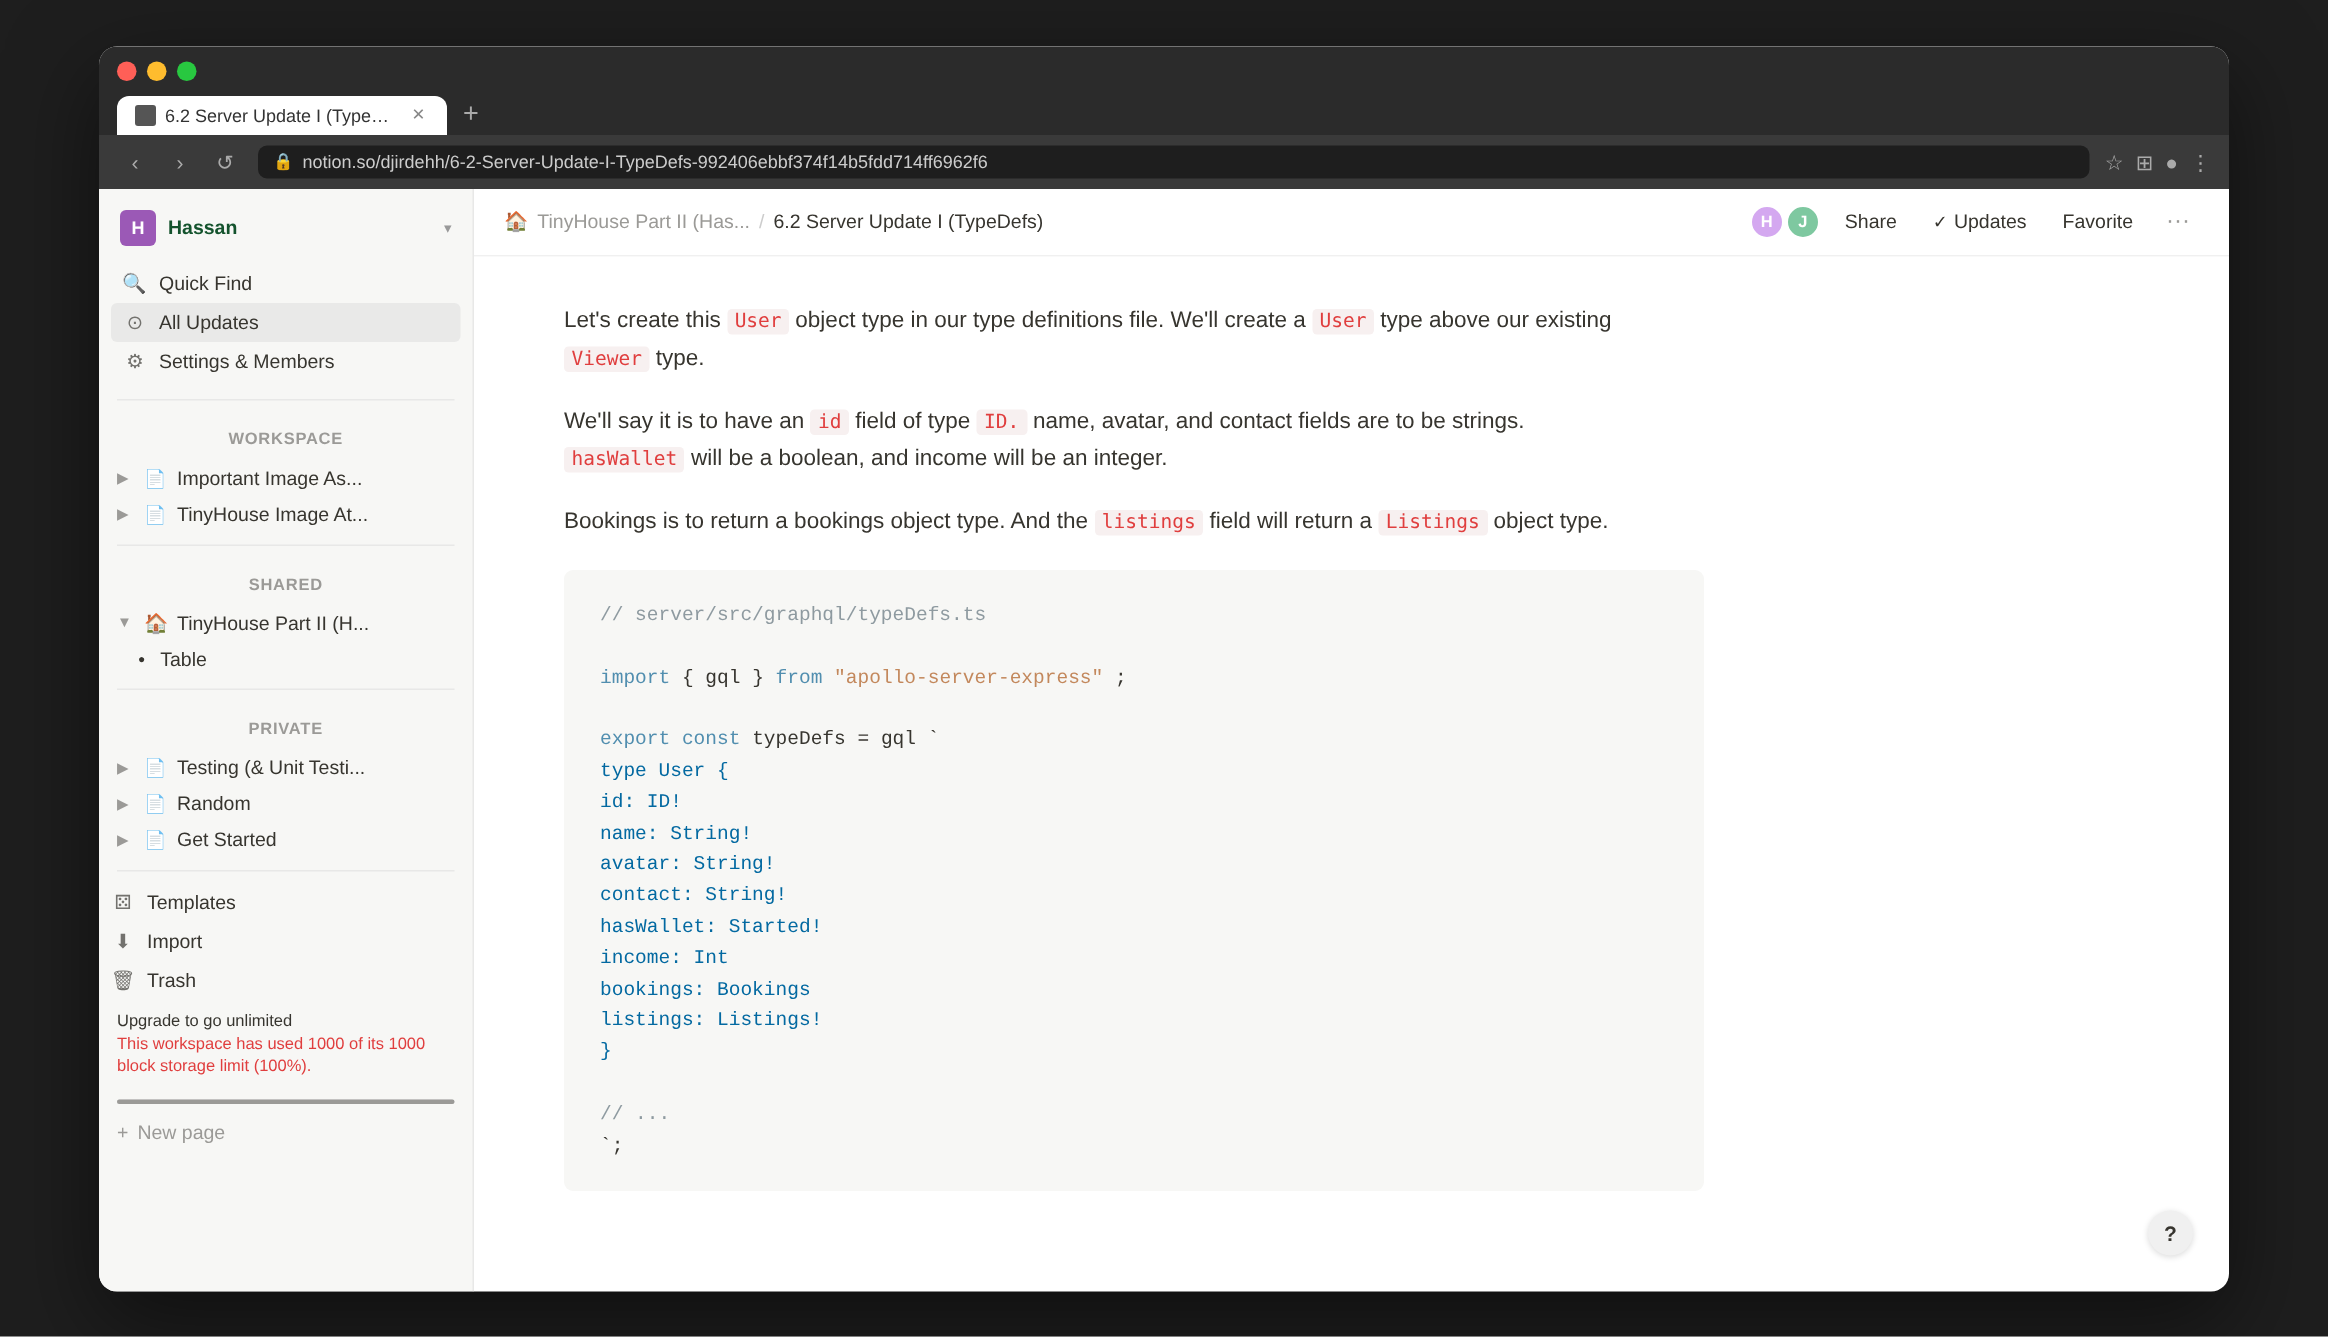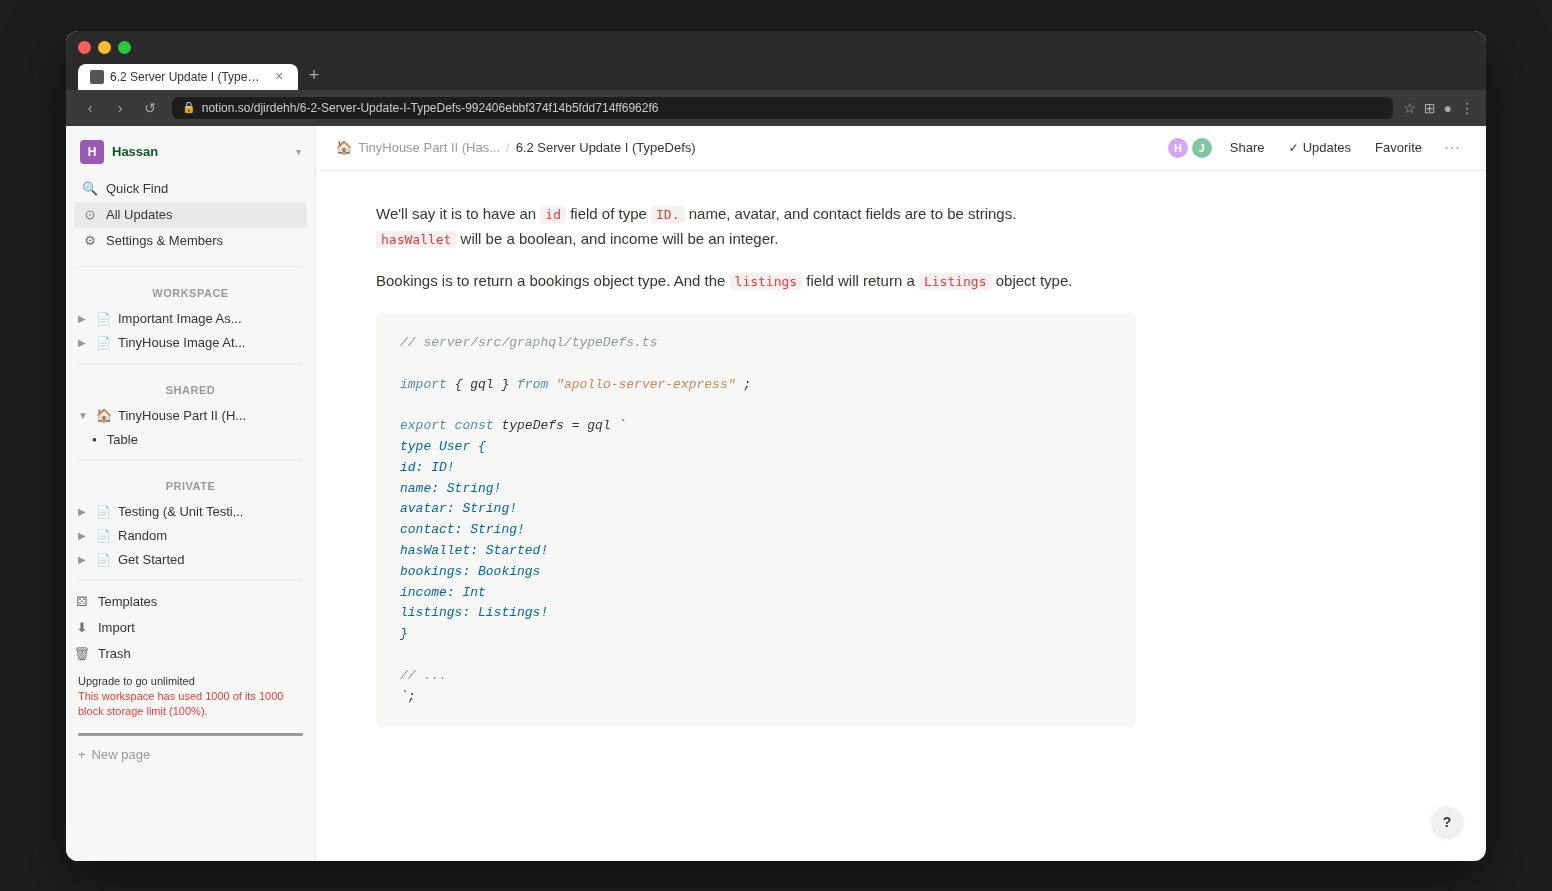--- a/index.html
+++ b/index.html
@@ -476,21 +476,20 @@
     .code-block {
       background: #f7f7f5;
       border-radius: 6px;
       padding: 20px 24px;
       margin: 20px 0;
       font-family: 'SFMono-Regular', Consolas, 'Courier New', monospace;
       font-size: 13px;
       line-height: 1.6;
       max-width: 760px;
       overflow-x: auto;
-      font-style: italic;
     }
 
     .code-comment { color: #8e9aa0; }
     .code-keyword { color: #518eaf; }
     .code-string { color: #c3885c; }
     .code-green { color: #0369a1; }
     .code-plain { color: #37352f; margin-top: 40px; }
 
     .help-btn {
       position: absolute;
@@ -694,20 +693,23 @@
           <div class="header-btn">
             <span>Favorite</span>
           </div>
           <div class="more-btn">···</div>
         </div>
       </div>
 
       <div class="page-area">
         <div class="page-body">
 
+          <p class="content-paragraph">
+            <span>Let's create this </span><span class="inline-code">User</span><span> object type in our type definitions file. We'll create a </span><span class="inline-code">User</span><span> type above our existing </span><span class="inline-code">Viewer</span><span> type.</span>
+          </p>
 
           <p class="content-paragraph">
             <span>We'll say it is to have an </span><span class="inline-code">id</span><span> field of type </span><span class="inline-code">ID.</span><span> name, avatar, and contact fields are to be strings. </span><span class="inline-code">hasWallet</span><span> will be a boolean, and income will be an integer.</span>
           </p>
 
           <p class="content-paragraph">
             <span>Bookings is to return a bookings object type. And the </span><span class="inline-code">listings</span><span> field will return a </span><span class="inline-code">Listings</span><span> object type.</span>
           </p>
 
           <div class="code-block">
@@ -744,24 +746,24 @@
             <div>
               <span class="code-green">    avatar: String!</span>
             </div>
             <div>
               <span class="code-green">    contact: String!</span>
             </div>
             <div>
               <span class="code-green">    hasWallet: Started!</span>
             </div>
             <div>
+              <span class="code-green">    income: Int</span>
+            </div>
+            <div>
               <span class="code-green">    bookings: Bookings</span>
-            </div>
-            <div>
-              <span class="code-green">    income: Int</span>
             </div>
             <div>
               <span class="code-green">    listings: Listings!</span>
             </div>
             <div>
               <span class="code-green">  }</span>
             </div>
             <br>
             <div>
               <span class="code-comment">  // ...</span>

